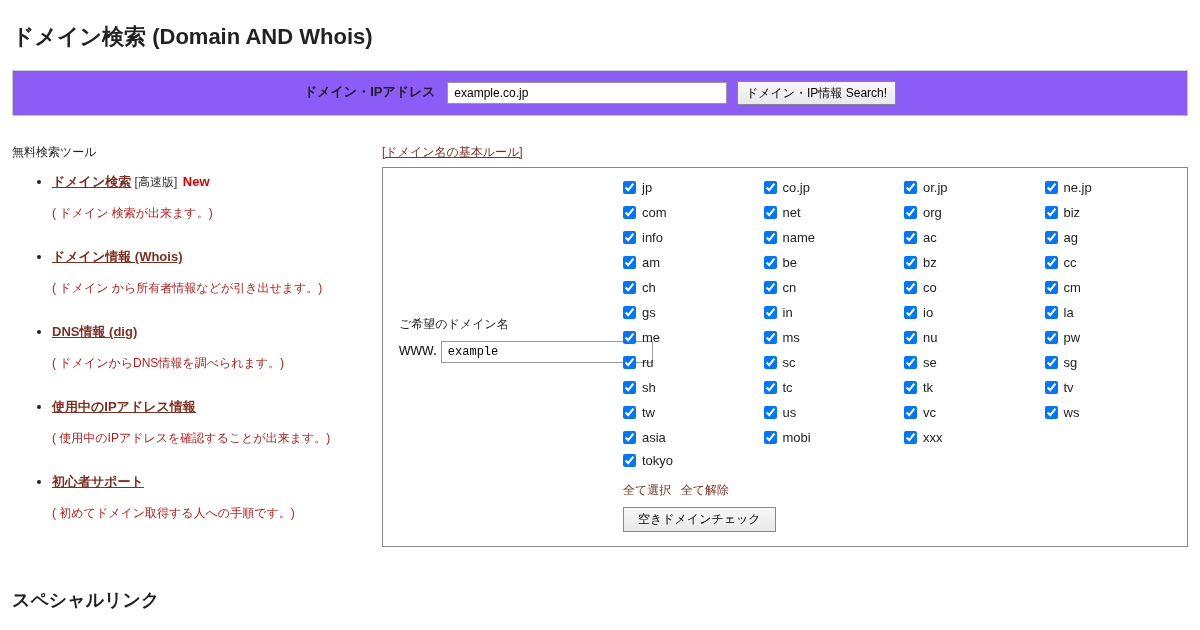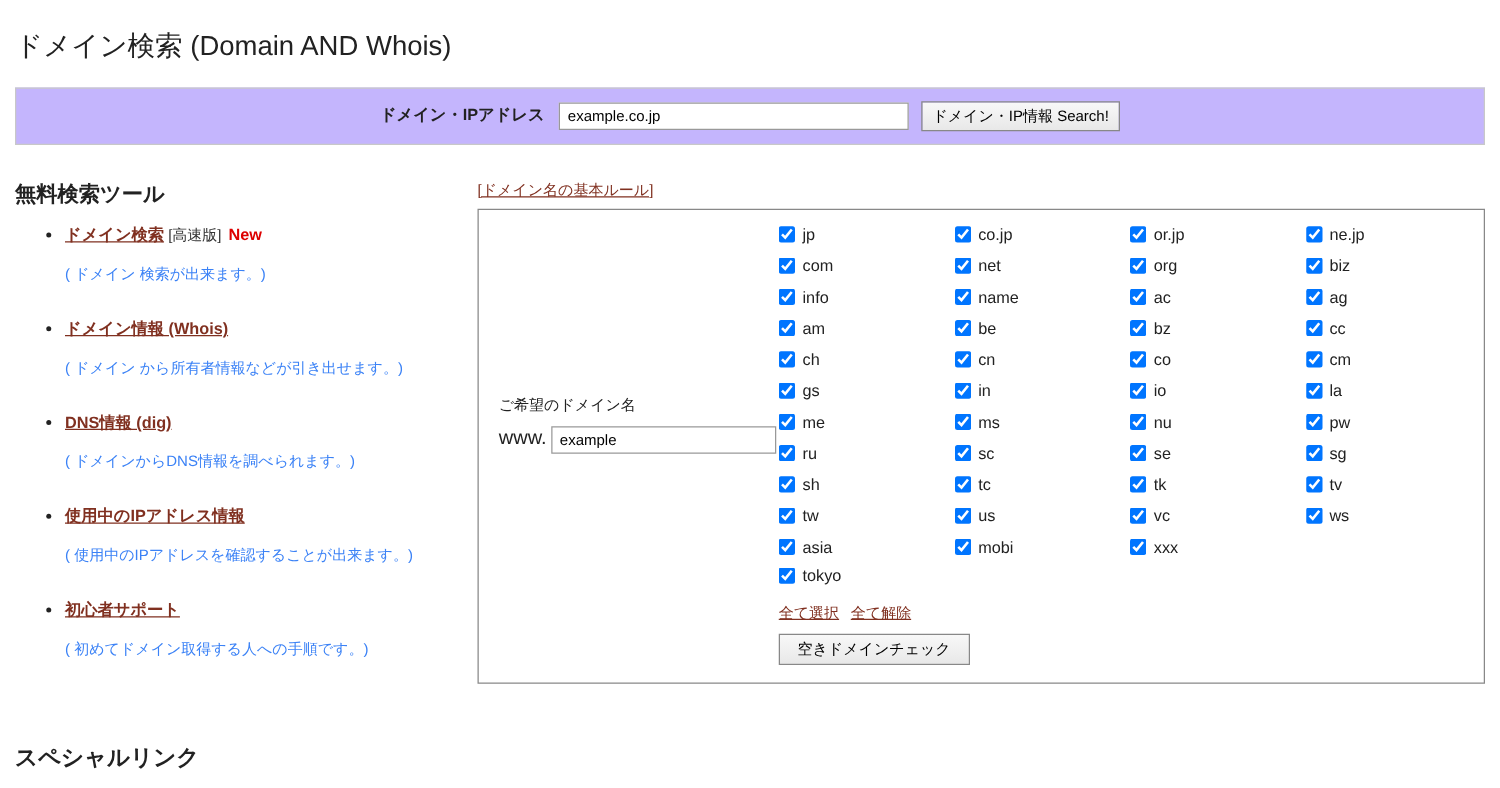--- a/index.html
+++ b/index.html
@@ -7,26 +7,26 @@
     margin: 0;
     padding: 0 12px;
     font-family: "MS PGothic", "Meiryo", "Hiragino Kaku Gothic Pro", sans-serif;
     font-size: 13px;
     color: #222;
     background: #fff;
     width: 1200px;
   }
   h1.page-title {
     font-size: 22px;
-    font-weight: normal;
+    font-weight: bold;
     margin: 22px 0 18px 0;
   }
   .search-bar {
     border: 1px solid #c8c8c8;
-    background: #c4b5fd;
+    background: #8b5cf6;
     padding: 10px 12px;
     text-align: center;
     margin-bottom: 28px;
   }
   .search-bar label {
     font-weight: bold;
     font-size: 13px;
     margin-right: 8px;
   }
   .domain-input {
@@ -48,43 +48,43 @@
     margin-left: 6px;
   }
   .columns { display: flex; align-items: flex-start; }
   .sidebar {
     width: 370px;
     flex: 0 0 370px;
     padding-right: 8px;
   }
   .main { flex: 1; }
   h2.section-title {
-    font-size: 17px;
-    font-weight: bold;
+    font-size: 12px;
+    font-weight: normal;
     margin: 0 0 12px 0;
   }
   .sidebar ul {
     list-style: disc;
     padding-left: 36px;
     margin: 4px;
   }
   .sidebar li { margin-bottom: 26px; }
   .sidebar a {
     color: #803020;
     text-decoration: underline;
     font-weight: bold;
     font-size: 13px;
   }
   .item-suffix { font-size: 12px; font-weight: normal; color: #333; }
   .new-badge { color: #d00; font-weight: bold; margin-left: 2px; }
   .item-desc {
     display: block;
     margin-top: 14px;
     font-size: 12px;
-    color: #3b82f6;
+    color: #b91c1c;
   }
   .rules-link {
     color: #803020;
     text-decoration: underline;
     font-size: 12px;
     display: inline-block;
     margin-bottom: 6px;
   }
   .tld-box {
     border: 1px solid #888;
@@ -99,26 +99,27 @@
     padding-left: 6px;
   }
   .wish-col .wish-label {
     font-size: 12px;
     display: block;
     margin-bottom: 8px;
   }
   .wish-row { white-space: nowrap; }
   .wish-row span { font-size: 16px; }
   .wish-input {
-    width: 180px;
+    width: 212px;
     height: 22px;
     padding: 1px 6px;
     border: 1px solid #999;
     font-size: 12px;
     vertical-align: middle;
+    font-family: Liberation Mono, monospace;
   }
   .tld-col { flex: 1; }
   .tld-grid {
     display: grid;
     grid-template-columns: repeat(4, 1fr);
     gap: 2px 8px;
   }
   .tld-item {
     display: flex;
     align-items: center;
@@ -127,21 +128,20 @@
   }
   .tld-item input[type="checkbox"] {
     margin: 0 6px 0 0;
     width: 13px; height: 13px;
   }
   .tld-last-row { height: 23px; font-size: 13px; display:flex; align-items:center;}
   .tld-last-row input[type="checkbox"]{margin:0 6px 0 0;width:13px;height:13px;}
   .select-links { margin-top: 10px; font-size: 12px; }
   .select-links a {
     color: #803020;
-    text-decoration: underline;
     margin-right: 6px;
     cursor: pointer;
   }
   .check-btn-row { margin-top: 8px; }
   .check-btn {
     font-size: 12px;
     padding: 3px 14px;
     background: linear-gradient(#f8f8f8, #e8e8e8);
     border: 1px solid #888;
     cursor: pointer;

